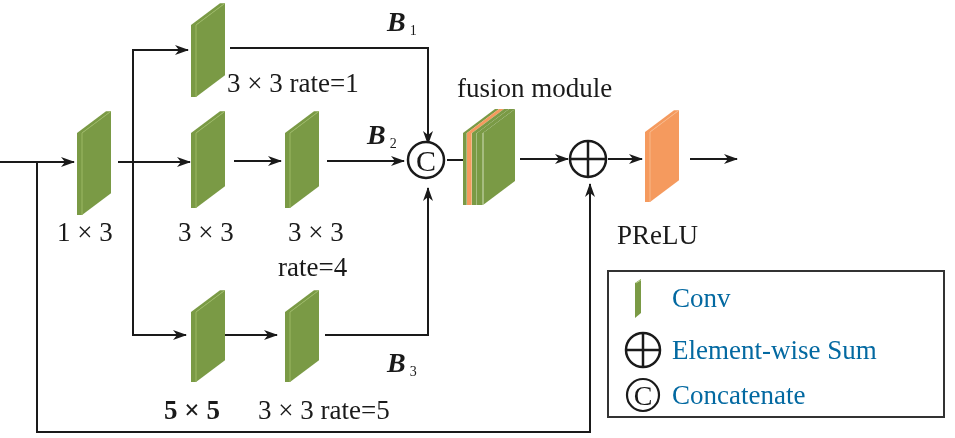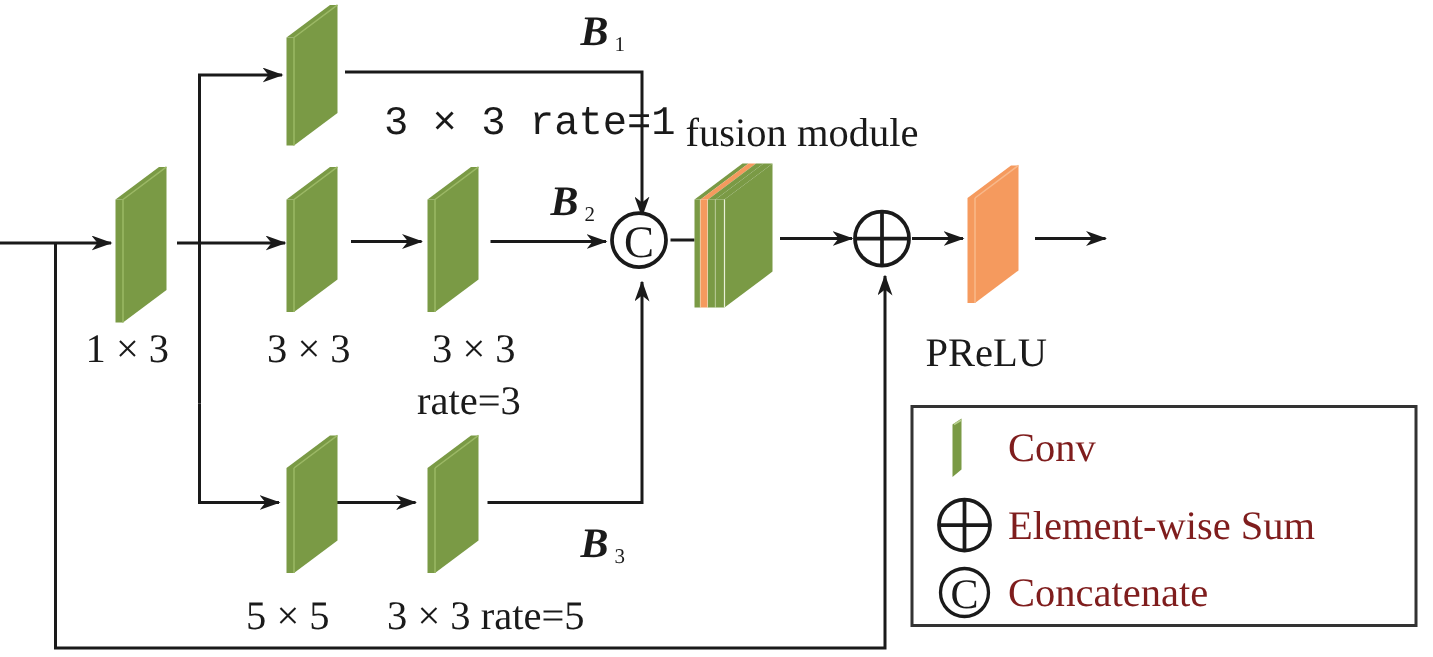--- a/index.html
+++ b/index.html
@@ -2,21 +2,21 @@
 <html><head>
 <meta charset="utf-8">
 <style>
   html, body { margin: 0; padding: 0; background: #ffffff; }
   #canvas { position: relative; width: 955px; height: 438px; overflow: hidden; background: #ffffff; }
   svg { position: absolute; left: 0; top: 0; }
   .lbl { position: absolute; font-family: "Liberation Serif", "DejaVu Serif", serif; color: #1a1a1a; white-space: nowrap; font-size: 27px; line-height: 1; }
   .blbl { position: absolute; font-family: "Liberation Serif", "DejaVu Serif", serif; font-weight: bold; font-style: italic; font-size: 28px; color: #1a1a1a; line-height: 1; }
   .sub { font-size: 14px; font-weight: normal; font-style: normal; margin-left: 4px; vertical-align: -4px; }
   .legend-box { position: absolute; left: 607px; top: 270px; width: 338px; height: 148px; border: 2px solid #333; box-sizing: border-box; }
-  .legend-text { position: absolute; font-family: "Liberation Serif", "DejaVu Serif", serif; font-size: 27px; color: #7f1d1d; white-space: nowrap; line-height: 1; }
+  .legend-text { position: absolute; font-family: "Liberation Serif", "DejaVu Serif", serif; font-size: 27px; color: #0369a1; white-space: nowrap; line-height: 1; }
 </style>
 </head>
 <body>
 
 <div id="canvas">
   <svg id="diag" width="955" height="438" viewBox="0 0 955 438">
     <defs>
       <marker id="arr" markerWidth="14" markerHeight="10" refX="13" refY="5" orient="auto" markerUnits="userSpaceOnUse">
         <path d="M0,0 L14,5 L0,10 L4,5 Z" fill="#1a1a1a"></path>
       </marker>
@@ -137,25 +137,25 @@
         <line x1="643" y1="333" x2="643" y2="367" stroke="#1a1a1a" stroke-width="2.5"></line>
       </g>
       <g>
         <circle cx="643" cy="395" r="16" fill="none" stroke="#1a1a1a" stroke-width="2.2"></circle>
         <text x="643" y="405" text-anchor="middle" font-family="Liberation Serif, serif" font-size="28" fill="#1a1a1a">C</text>
       </g>
     </g>
   </svg>
 
   <div class="lbl" style="left:57px; top:219px;">1 × 3</div>
-  <div class="lbl" style="left:256px; top:70px;font-family:Liberation Mono, monospace;">3 × 3 rate=1</div>
+  <div class="lbl" style="left:227px; top:70px;">3 × 3 rate=1</div>
   <div class="lbl" style="left:178px; top:219px;">3 × 3</div>
   <div class="lbl" style="left:288px; top:219px;">3 × 3</div>
-  <div class="lbl" style="left:278px; top:254px;">rate=3</div>
-  <div class="lbl" style="left:164px; top:397px;">5 × 5</div>
+  <div class="lbl" style="left:278px; top:254px;">rate=4</div>
+  <div class="lbl" style="left:164px; top:397px;font-weight:bold;">5 × 5</div>
   <div class="lbl" style="left:258px; top:397px;">3 × 3 rate=5</div>
   <div class="lbl" style="left:457px; top:75px;">fusion module</div>
   <div class="lbl" style="left:617px; top:222px;">PReLU</div>
 
   <div class="blbl" style="left:387px; top:8px;"><span>B</span><span class="sub">1</span></div>
   <div class="blbl" style="left:367px; top:121px;"><span>B</span><span class="sub">2</span></div>
   <div class="blbl" style="left:387px; top:349px;"><span>B</span><span class="sub">3</span></div>
 
   <div class="legend-box"></div>
   <div class="legend-text" style="left:672px; top:285px;">Conv</div>

